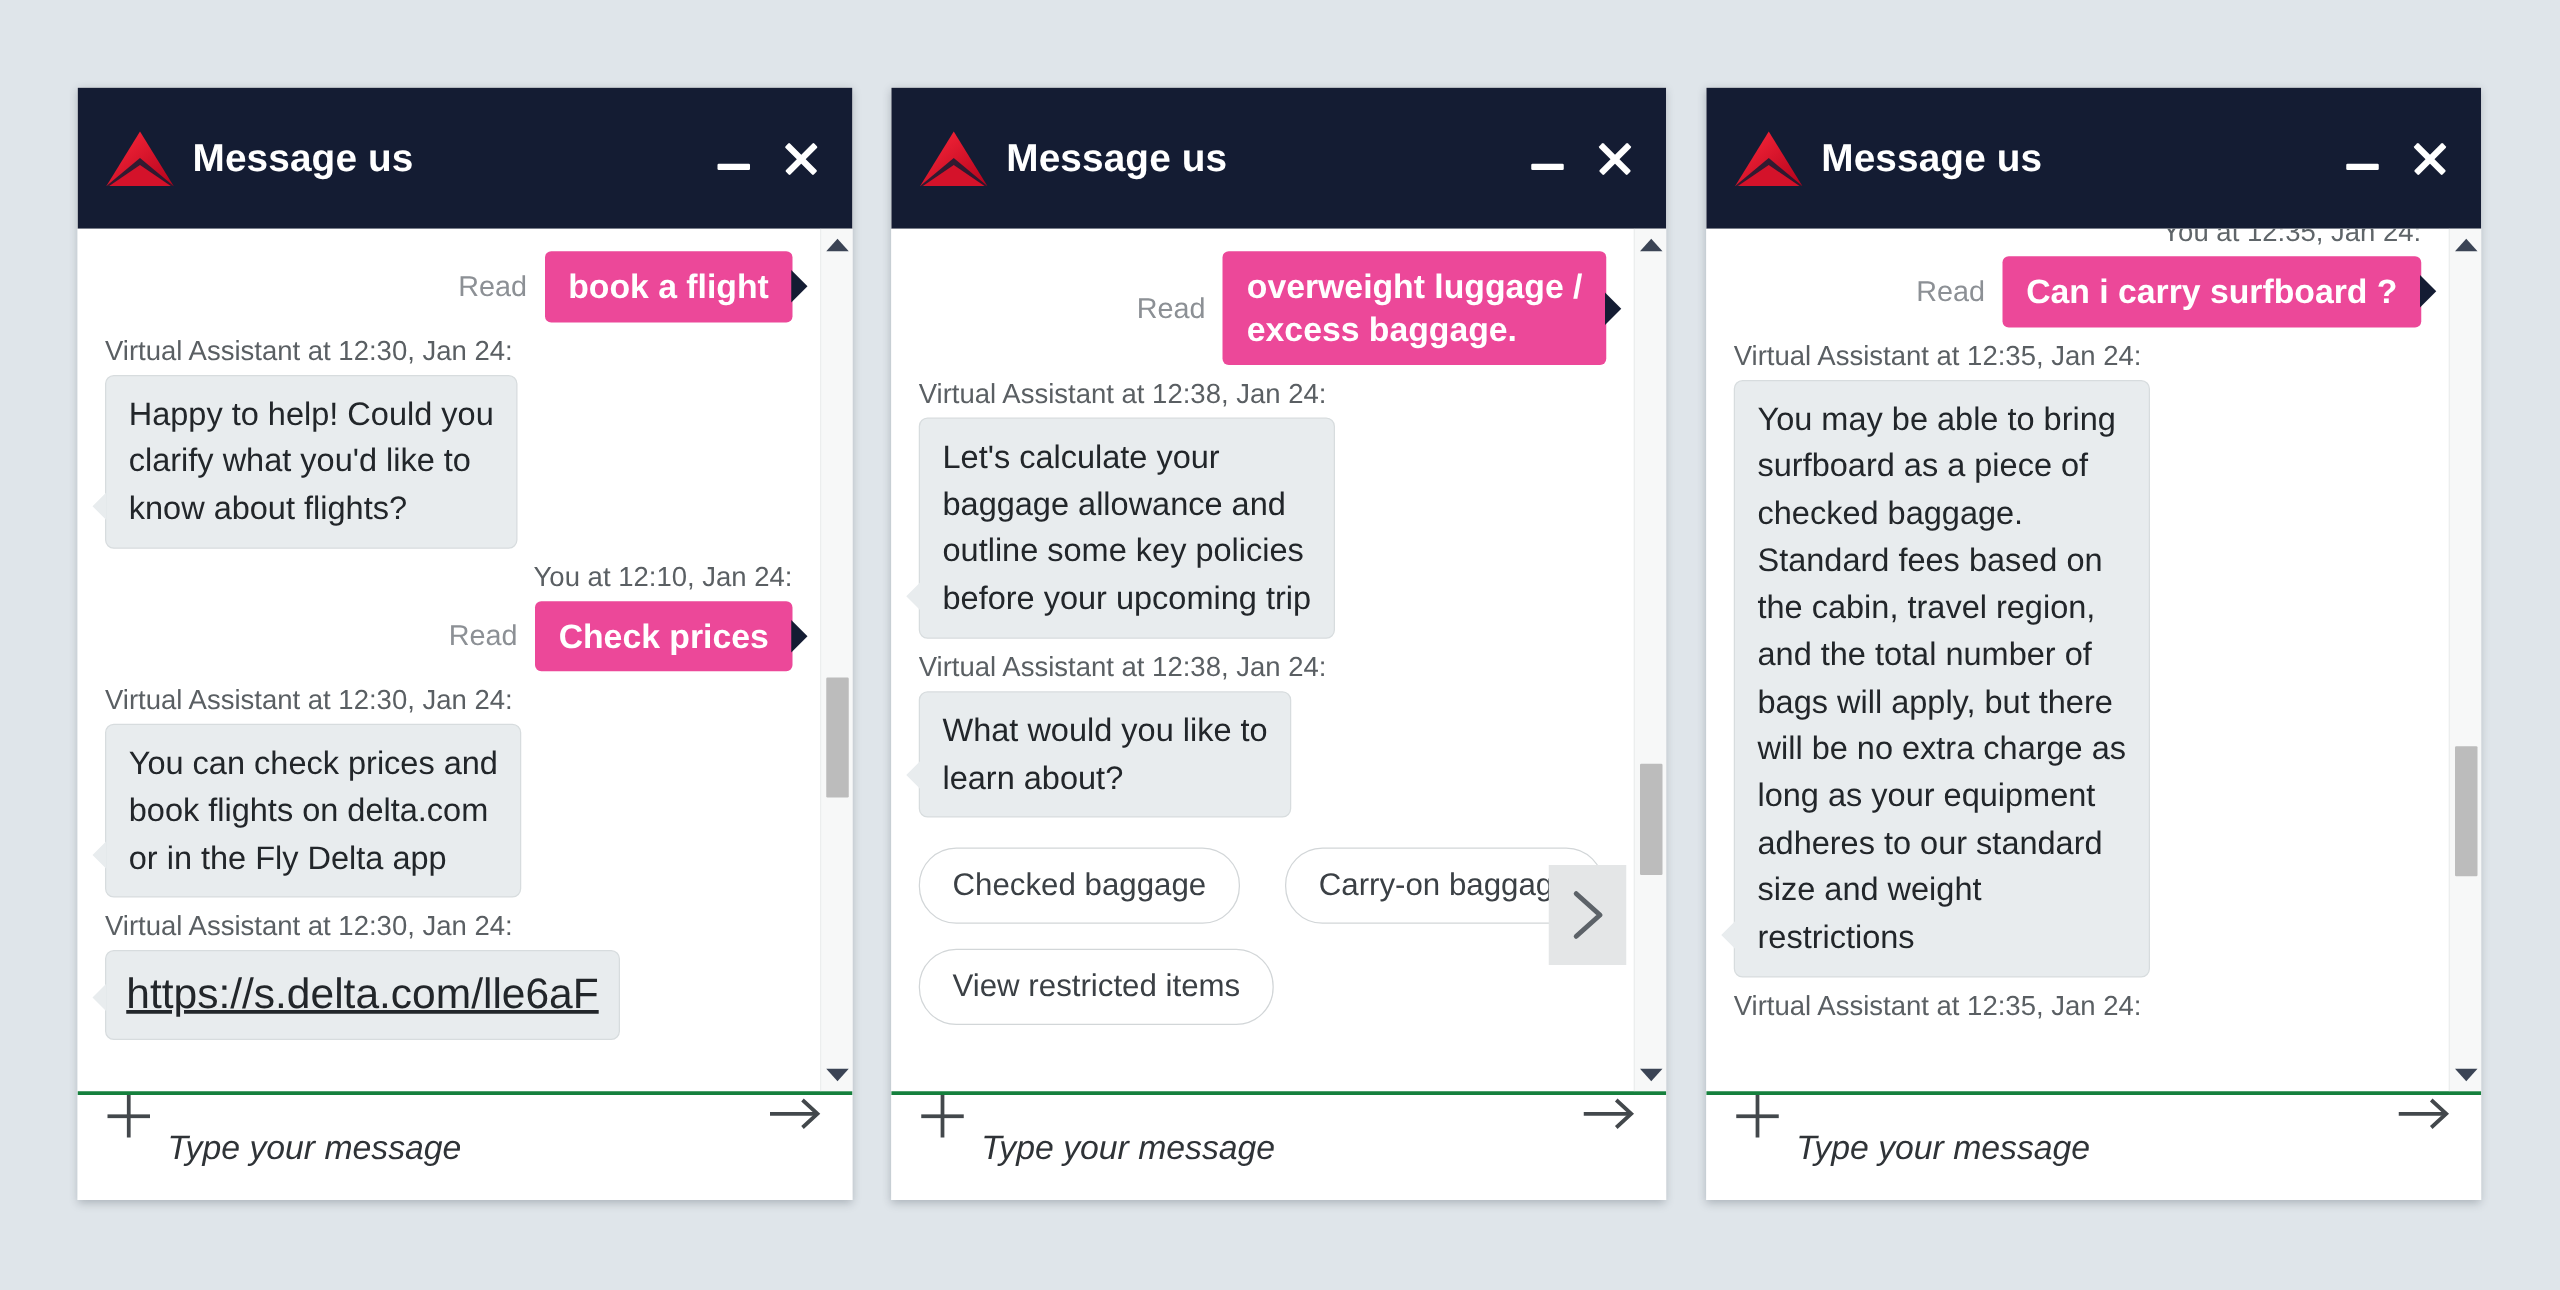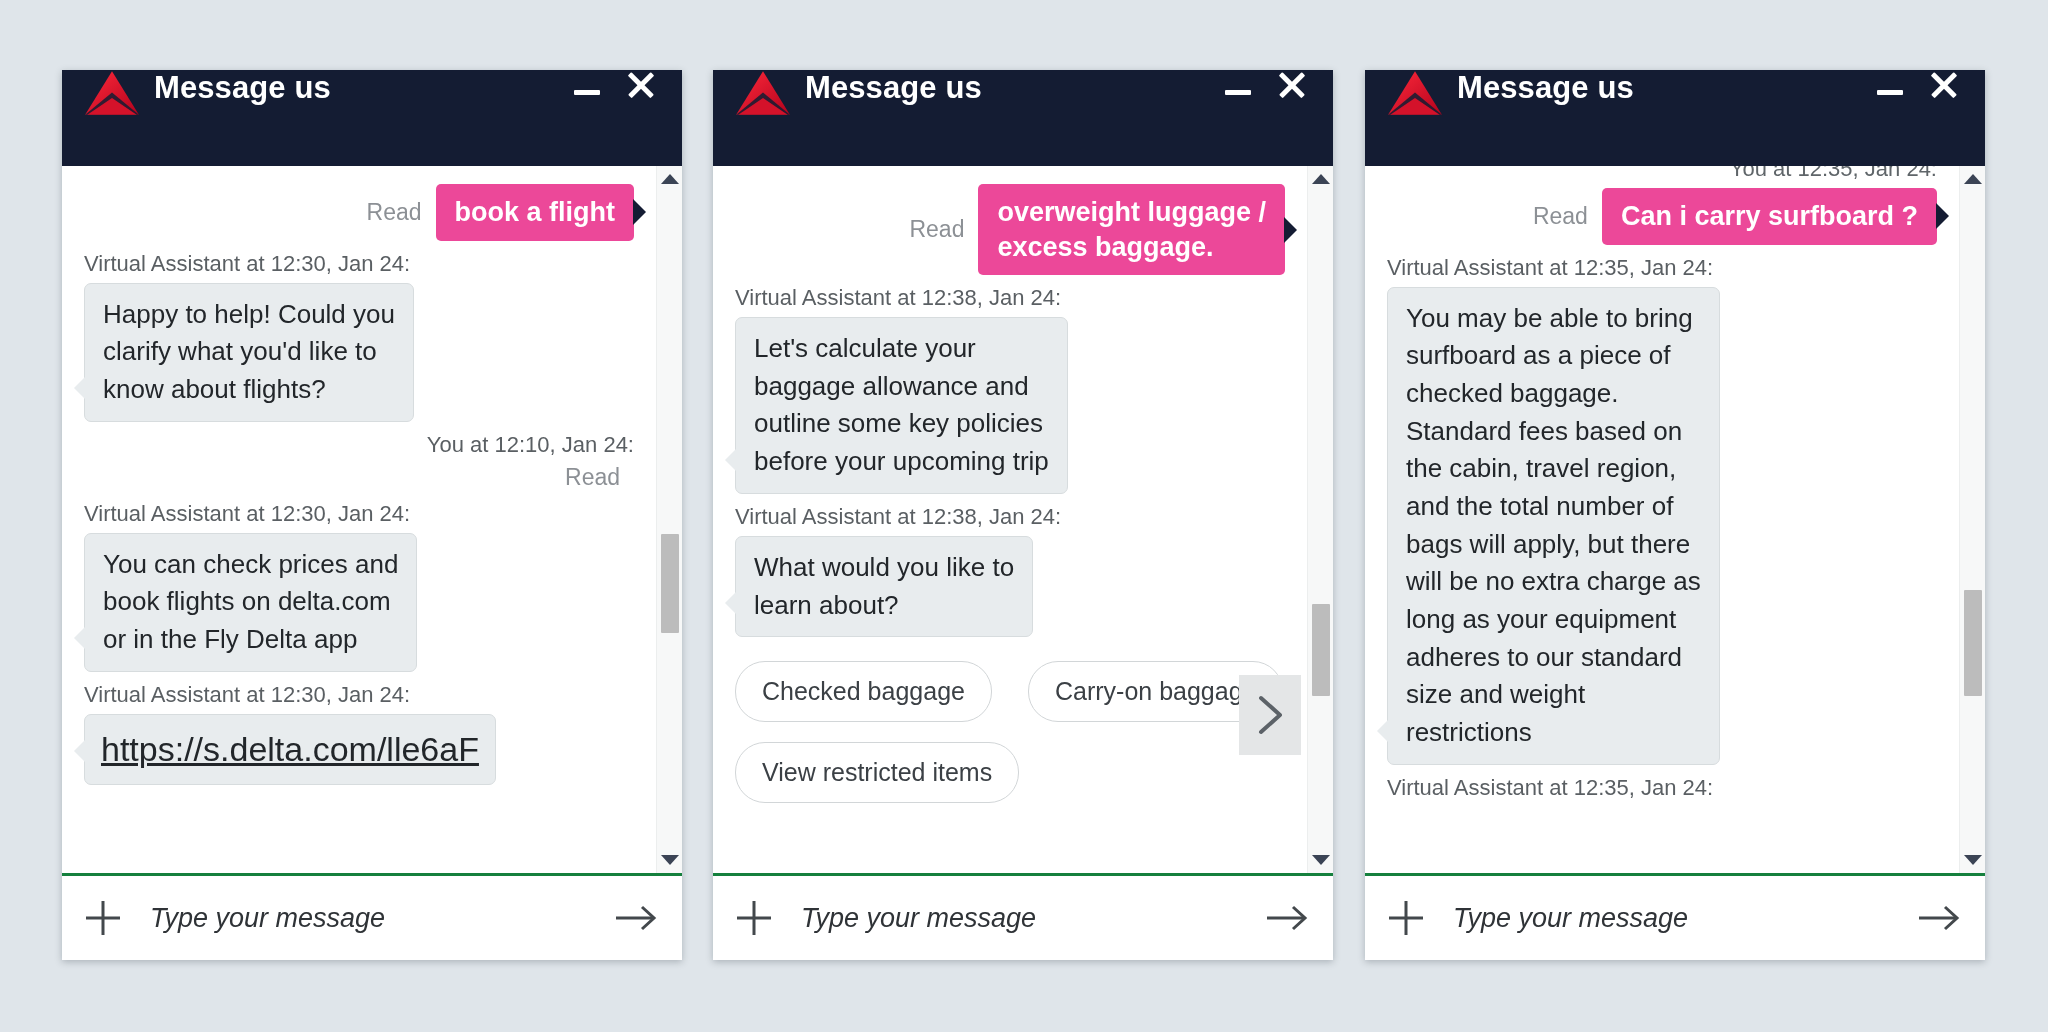--- a/index.html
+++ b/index.html
@@ -25,24 +25,24 @@
     display: flex;
     flex-direction: column;
     overflow: hidden;
   }
   #panel-1 { left: 62px;  top: 70px; width: 620px; height: 890px; }
   #panel-2 { left: 713px; top: 70px; width: 620px; height: 890px; }
   #panel-3 { left: 1365px;top: 70px; width: 620px; height: 890px; }
 
   
   .titlebar {
-    height: 96px;
+    height: 113px;
     background: #141c33;
     display: flex;
-    align-items: flex-start;
+    align-items: center;
     padding: 0 26px 0 22px;
     flex: 0 0 auto;
     position: relative;
   }
   .delta-logo { width: 56px; height: 46px; flex: 0 0 auto; margin-right: 14px; }
   .title-text {
     color: #ffffff;
     font-size: 31px;
     font-weight: bold;
     letter-spacing: .1px;
@@ -195,23 +195,22 @@
     cursor: pointer;
   }
   .carousel-next svg { display: block; }
 
   
   .composer {
     flex: 0 0 auto;
     height: 84px;
     background: #ffffff;
     display: flex;
-    align-items: center;
     padding: 0 24px;
-    gap: 24px;
+    gap: 8px;
   }
   .plus-icon { width: 34px; height: 34px; position: relative; flex: 0 0 auto; cursor: pointer; }
   .plus-icon::before, .plus-icon::after {
     content: ""; position: absolute; left: 50%; top: 50%; background: #43484c;
   }
   .plus-icon::before { width: 34px; height: 3px; transform: translate(-50%,-50%); }
   .plus-icon::after  { width: 3px; height: 34px; transform: translate(-50%,-50%); }
   .composer-input {
     flex: 1 1 auto;
     border: none; outline: none; background: transparent;
@@ -257,20 +256,21 @@
         </div>
 
         <div class="meta">Virtual Assistant at 12:30, Jan 24:</div>
         <div class="bubble-bot">Happy to help! Could you
 clarify what you'd like to
 know about flights?</div>
 
         <div class="meta right">You at 12:10, Jan 24:</div>
         <div class="row-user">
           <span class="read-label">Read</span>
+          <div class="bubble-user">Check prices</div>
         </div>
 
         <div class="meta">Virtual Assistant at 12:30, Jan 24:</div>
         <div class="bubble-bot">You can check prices and
 book flights on delta.com
 or in the Fly Delta app</div>
 
         <div class="meta">Virtual Assistant at 12:30, Jan 24:</div>
         <div class="bubble-bot link-bubble"><span class="bubble-link">https://s.delta.com/lle6aF</span></div>
 

